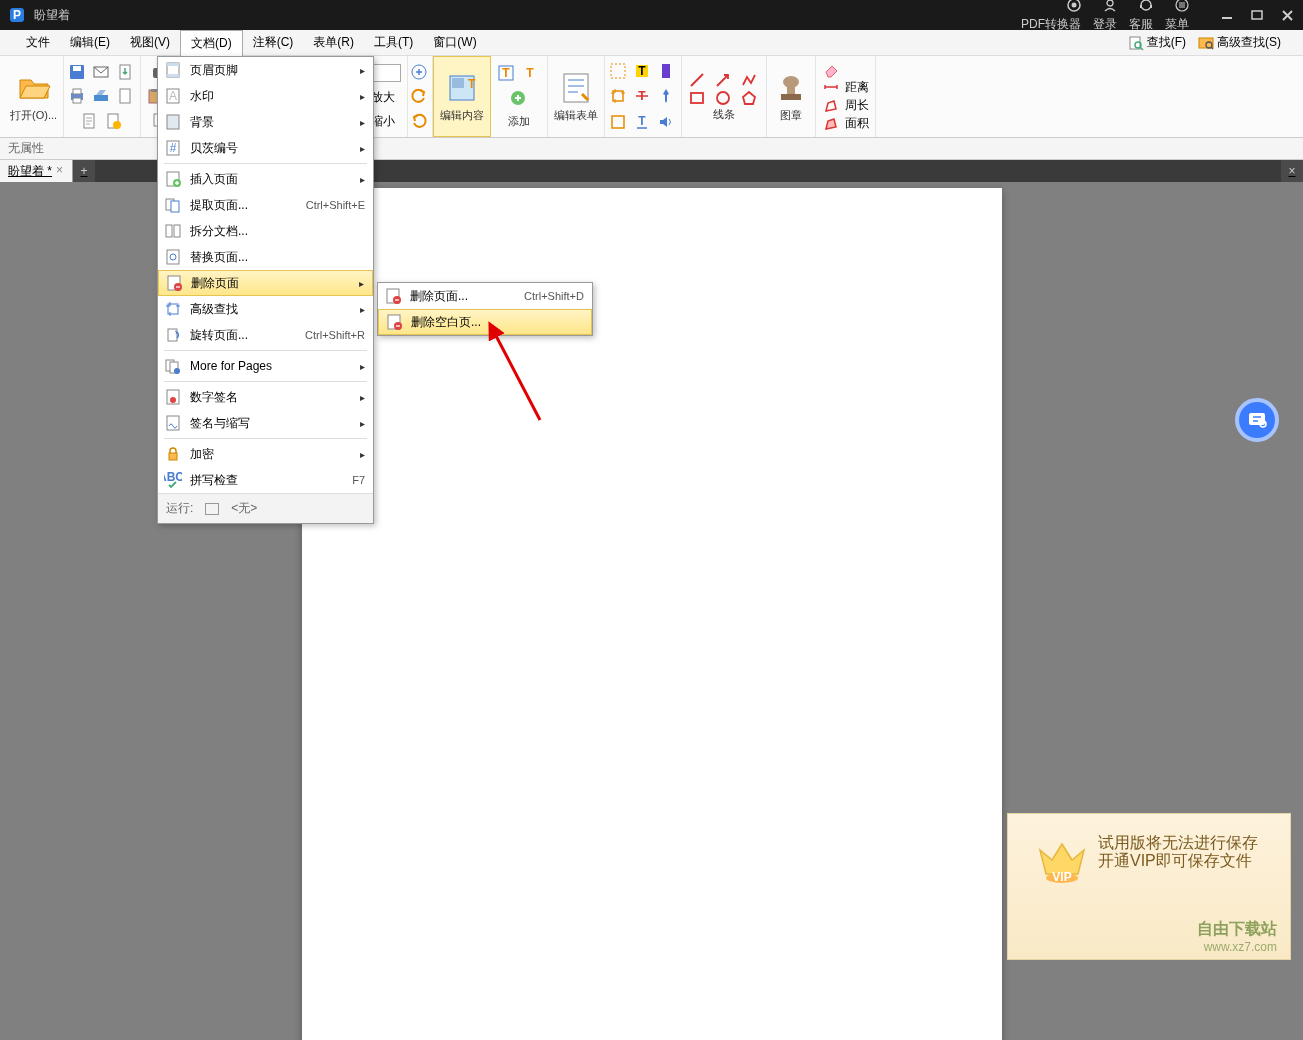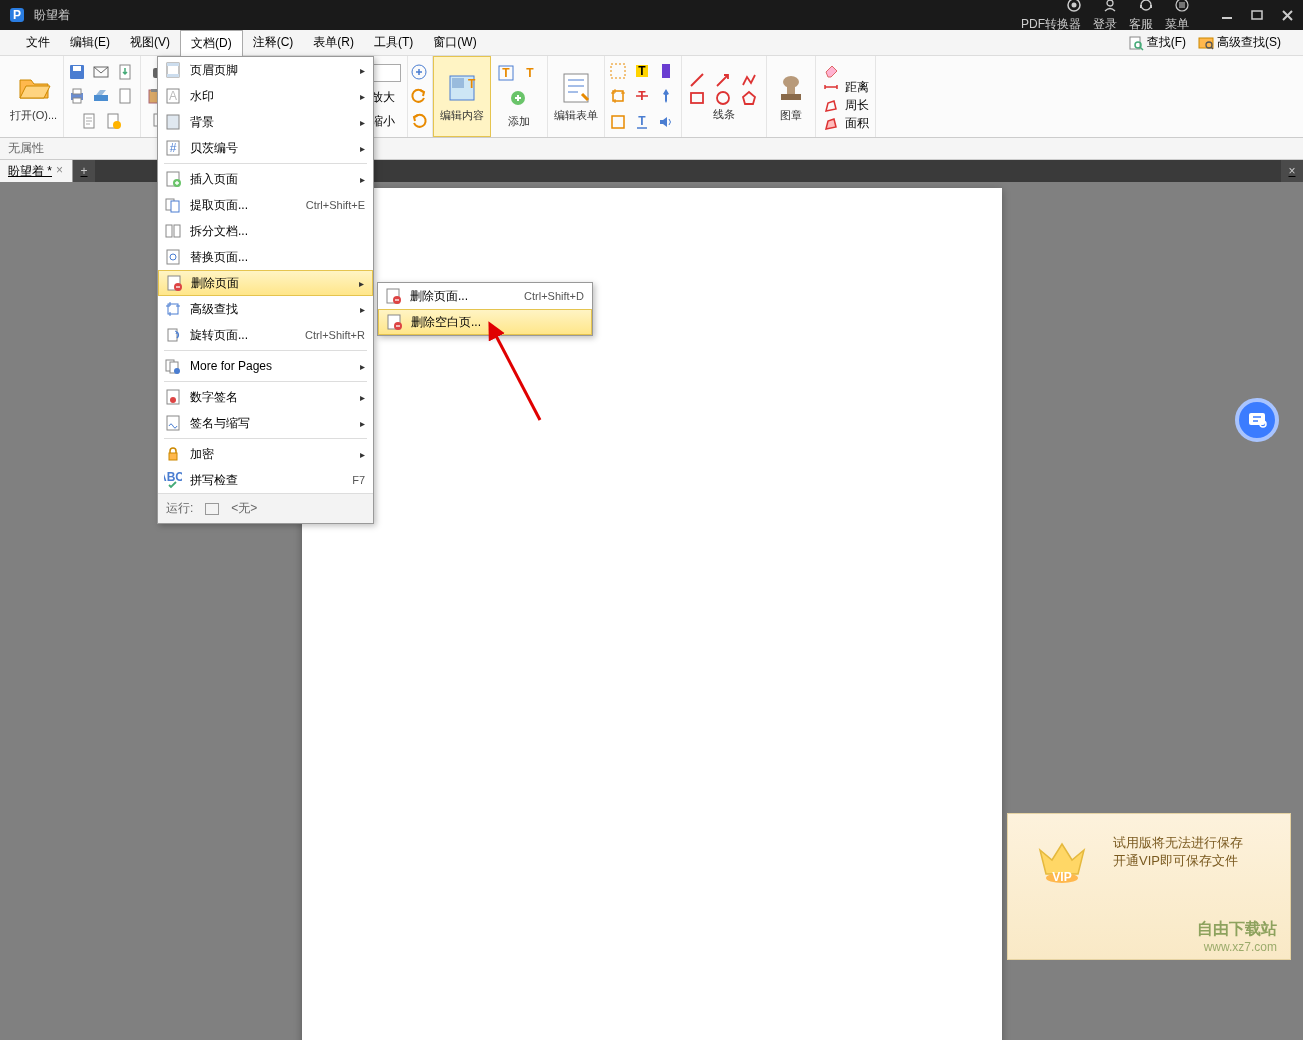--- a/index.html
+++ b/index.html
@@ -60,21 +60,21 @@
 .ddstatus .box { width: 14px; height: 12px; border: 1px solid #999; }
 
 
 .submenu { position: absolute; top: 282px; left: 377px; width: 216px; background: #fff; border: 1px solid #999; box-shadow: 2px 2px 6px rgba(0,0,0,0.25); z-index: 101; }
 
 
 .helpfab { position: absolute; right: 24px; top: 216px; width: 44px; height: 44px; border-radius: 50%; background: #3b7cff; border: 4px solid #a8c4ff; display: flex; align-items: center; justify-content: center; cursor: pointer; z-index: 50; color: #fff; }
 
 
 .vippop { position: absolute; right: 12px; bottom: 80px; width: 284px; height: 147px; background: linear-gradient(#fdf2dc, #f9e9c6); border: 1px solid #e6d3a3; z-index: 60; display: flex; flex-direction: column; align-items: center; padding-top: 20px; }
-.vippop .msg { color: #7a5a20; font-size: 13px; line-height: 18px; text-align: left; }
+.vippop .msg { color: #7a5a20; font-size: 16px; line-height: 18px; text-align: left; }
 .vippop .btn { position: absolute; bottom: 0; right: 0; left: 68px; height: 28px; background: #2a2a2a; color: #fff; display: flex; align-items: center; justify-content: center; cursor: pointer; font-size: 12px; }
 .vippop .badge { position: absolute; left: 26px; top: 24px; }
 
 
 .watermark { position: absolute; right: 26px; bottom: 86px; z-index: 70; color: #6a8a3a; text-align: right; }
 .watermark .wm1 { font-size: 16px; font-weight: bold; opacity: 0.75; }
 .watermark .wm2 { font-size: 12px; opacity: 0.65; }
 
 
 .redarrow { position: absolute; left: 482px; top: 320px; z-index: 200; pointer-events: none; }

